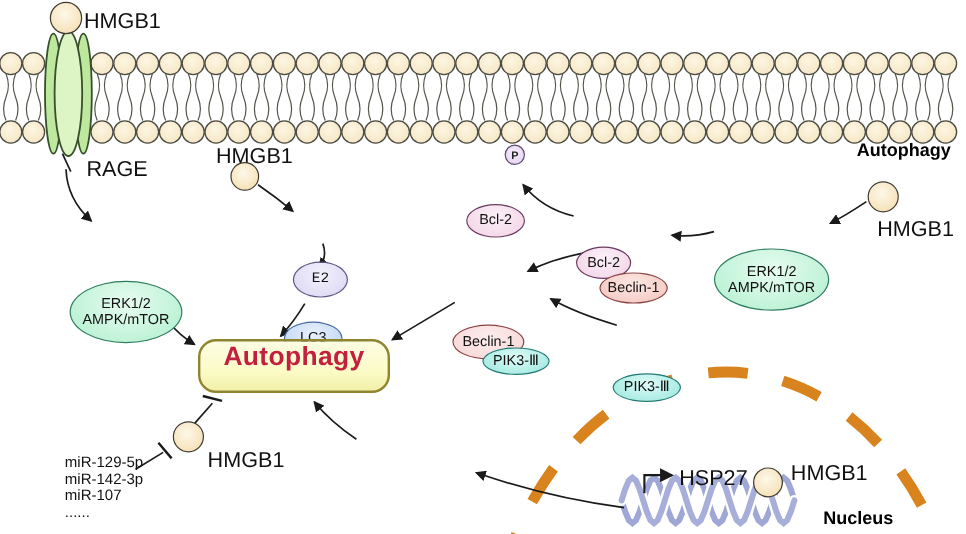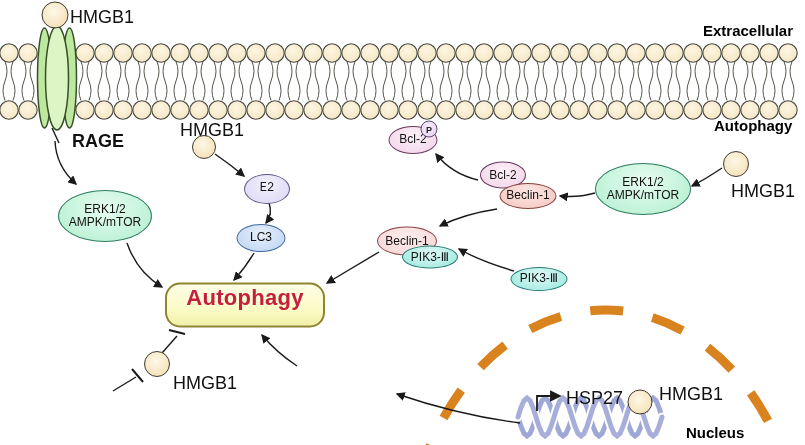--- a/index.html
+++ b/index.html
@@ -5,21 +5,21 @@
   html,body{margin:0;padding:0;background:#fff;}
   .stage{
     position:relative;width:805px;height:445px;overflow:hidden;background:#fff;
     font-family:"Liberation Sans",sans-serif;color:#111;
   }
   .stage svg{position:absolute;left:0;top:0;}
   .node{
     position:absolute;transform:translate(-50%,-50%);
     border-radius:50%;display:flex;flex-direction:column;align-items:center;justify-content:center;
     font-size:12px;line-height:1.12;text-align:center;color:#111;box-sizing:border-box;
-    border:1.6px solid #555;white-space:nowrap;
+    border:1.6px solid #555;white-space:nowrap;margin-top:44px;
   }
   .node.erk{background:radial-gradient(ellipse at 50% 35%, #e7fcf0 0%, var(--erk_fill) 75%);border-color:var(--erk_stroke);}
   .node.e2{background:radial-gradient(ellipse at 50% 35%, #f3f1fc 0%, var(--e2_fill) 75%);border-color:var(--e2_stroke);}
   .node.lc3{background:radial-gradient(ellipse at 50% 35%, #e8f0fb 0%, var(--lc3_fill) 75%);border-color:var(--lc3_stroke);}
   .node.bcl2{background:radial-gradient(ellipse at 50% 35%, #fcf0f8 0%, var(--bcl2_fill) 75%);border-color:var(--bcl2_stroke);}
   .node.beclin{background:radial-gradient(ellipse at 50% 35%, #fce8e4 0%, var(--beclin_fill) 78%);border-color:var(--beclin_stroke);}
   .node.beclin2{background:radial-gradient(ellipse at 50% 35%, #fdecec 0%, var(--beclin2_fill) 78%);border-color:var(--beclin_stroke);}
   .node.pik3{background:radial-gradient(ellipse at 50% 35%, #dffaf6 0%, var(--pik3_fill) 78%);border-color:var(--pik3_stroke);}
   .node.pink1{background:radial-gradient(ellipse at 50% 35%, #fdfbec 0%, var(--pink1_fill) 80%);border-color:var(--pink1_stroke);}
   .autophagy-box{
@@ -253,27 +253,26 @@
       <path d="M 297,366 Q 276,352 262,335" marker-end="url(#arw)"></path>
       <path d="M 520,423 Q 458,415 397,394" marker-end="url(#arw)"></path>
       <path d="M 162,353 L 177,336"></path>
       <path d="M 169,330 L 185,334" stroke-width="2"></path>
       <path d="M 113,391 L 136,377"></path>
       <path d="M 132,369 L 143,382" stroke-width="2"></path>
       <path d="M 537,411 L 537,396 L 560,396" stroke-width="1.8" marker-end="url(#arw)"></path>
     </g>
   </svg>
 
-  <div class="lbl bold" style="left:703px;top:22px;">Extracellular</div>
   <div class="lbl bold" style="left:714px;top:117px;">Autophagy</div>
   <div class="lbl bold" style="left:686px;top:424px;">Nucleus</div>
 
   <div class="ball" style="left:55px;top:15px;width:27px;height:27px;"></div>
   <div class="lbl" style="left:70px;top:7px;">HMGB1</div>
-  <div class="lbl" style="left:72px;top:131px;font-weight:bold;">RAGE</div>
+  <div class="lbl" style="left:72px;top:131px;">RAGE</div>
 
   <div class="lbl" style="left:180px;top:120px;">HMGB1</div>
   <div class="ball" style="left:204px;top:147px;width:24px;height:24px;"></div>
 
   <div class="ball" style="left:736px;top:164px;width:26px;height:26px;"></div>
   <div class="lbl" style="left:731px;top:181px;">HMGB1</div>
 
   <div class="ball" style="left:157px;top:364px;width:26px;height:26px;"></div>
   <div class="lbl" style="left:173px;top:373px;">HMGB1</div>
 
@@ -319,16 +318,22 @@
   <div class="node erk" style="left:643px;top:189px;width:96px;height:52px;">
     <div>ERK1/2</div>
     <div>AMPK/mTOR</div>
   </div>
 
 
   <div class="autophagy-box" style="left:245px;top:305px;width:156px;height:41px;">
     <span>Autophagy</span>
   </div>
 
+  <div class="mir-list" style="left:54px;top:378px;">
+    <div>miR-129-5p</div>
+    <div>miR-142-3p</div>
+    <div>miR-107</div>
+    <div>......</div>
+  </div>
 
   <div class="lbl" style="left:566px;top:388px;text-align:center;">HSP27</div>
 
 </div>
 
 </body></html>

